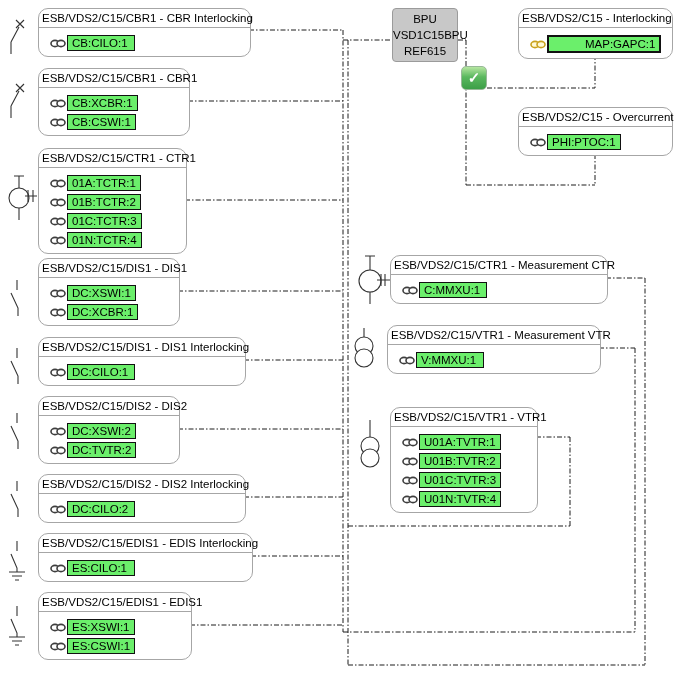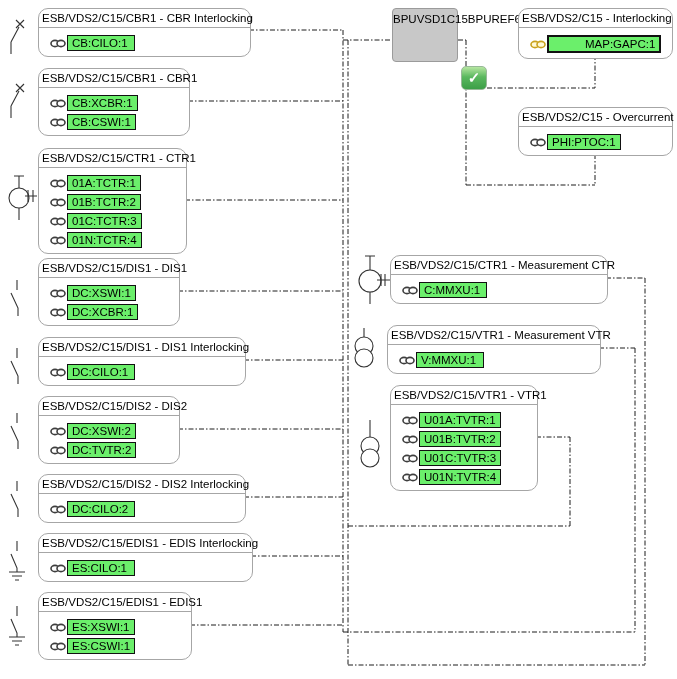--- a/index.html
+++ b/index.html
@@ -12,21 +12,21 @@
   .fbox{position:absolute;z-index:2;background:#fff;border:1px solid #a6a6a6;border-radius:10px;}
   .fbox .title{line-height:16px;padding:1px 3px;border-bottom:1px solid #a6a6a6;white-space:nowrap;}
   .chips{padding:7px 8px 5px 11px;display:flex;flex-direction:column;gap:3px;align-items:flex-start;}
   .chip-row{display:flex;align-items:center;gap:1px;justify-content:center;}
   .chip{background:#6BEF6B;border:1.5px solid #111;min-width:58px;padding:0 4px;line-height:14px;white-space:nowrap;}
   .chip.selected{border-width:2.5px;padding-left:36px;}
   .lnk{flex:0 0 auto;}
   .lnk ellipse{fill:#fff;stroke:#3e3e3e;stroke-width:1.6;}
   .lnk.gold ellipse{stroke:#c9a21c;fill:#fff9d6;}
   .device{position:absolute;z-index:2;left:392px;top:8px;width:66px;height:54px;background:#c8c8c8;
-          border:1px solid #9b9b9b;border-radius:4px;display:flex;flex-direction:row;
+          border:1px solid #9b9b9b;border-radius:4px;display:flex;flex-direction:column;
           justify-content:space-between;text-align:center;padding:2px 0;box-sizing:border-box;line-height:16px;}
   .check{position:absolute;z-index:3;left:461px;top:66px;width:24px;height:22px;border-radius:5px;
          background:linear-gradient(180deg,#b5e6a0 0%,#5bb85f 45%,#3c9f47 100%);
          border:1px solid #98b898;color:#fff;font-weight:bold;font-size:15px;line-height:21px;text-align:center;}
 </style>
 </head>
 <body>
 
 <div id="canvas">
 
@@ -326,21 +326,21 @@
       <div class="chip-row">
           <svg class="lnk" width="16" height="11" viewBox="0 0 16 11">
             <ellipse cx="5" cy="5.5" rx="4" ry="3.1"></ellipse>
             <ellipse cx="11" cy="5.5" rx="4" ry="3.1"></ellipse>
           </svg>
         <span class="chip">V:MMXU:1</span>
         </div>
     </div>
   </div>
 
-  <div class="fbox" style="left:390px;top:385px;width:146px">
+  <div class="fbox" style="left:390px;top:407px;width:146px">
     <div class="title">ESB/VDS2/C15/VTR1 - VTR1</div>
     <div class="chips">
       <div class="chip-row">
           <svg class="lnk" width="16" height="11" viewBox="0 0 16 11">
             <ellipse cx="5" cy="5.5" rx="4" ry="3.1"></ellipse>
             <ellipse cx="11" cy="5.5" rx="4" ry="3.1"></ellipse>
           </svg>
         <span class="chip">U01A:TVTR:1</span>
         </div>
       <div class="chip-row">

